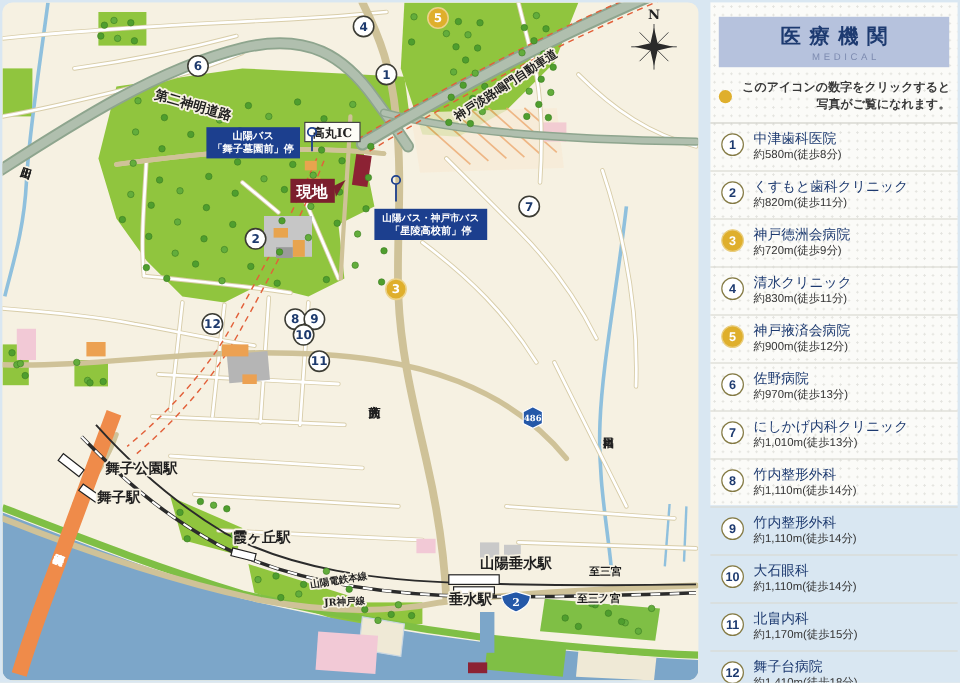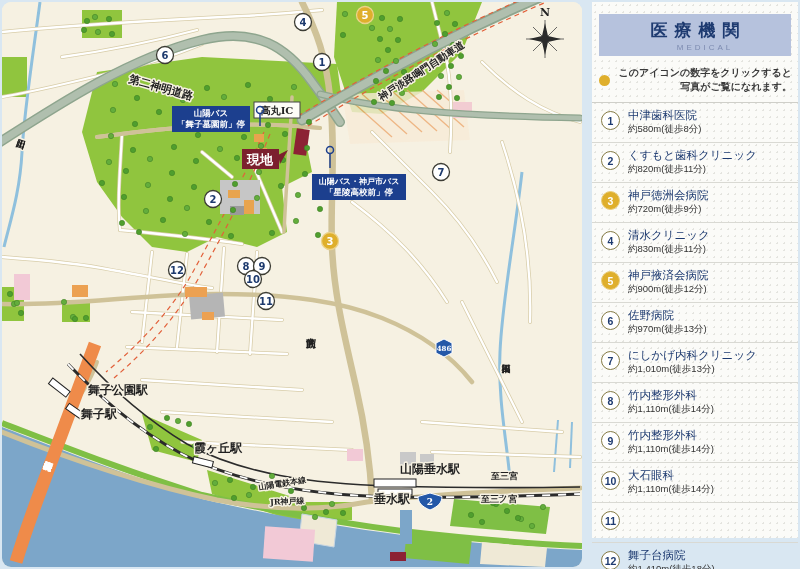--- a/index.html
+++ b/index.html
@@ -19,21 +19,21 @@
   .hwyfill{fill:none;stroke:#b0bfae;stroke-linecap:round;}
   .reddash{fill:none;stroke:#e2603a;stroke-width:1.2;stroke-dasharray:5 4;}
   .rail{fill:none;stroke:#2b2b2b;}
   .raildash{fill:none;stroke:#ffffff;stroke-dasharray:8 8;}
   .stn{fill:#ffffff;stroke:#222222;stroke-width:1;}
   .marker-circle{fill:#ffffff;stroke:#3c3c34;stroke-width:1.3;}
   .marker-circle.gold{fill:#dfaf2c;stroke:#ecd28a;}
   .marker-num{font-family:"DejaVu Sans","Liberation Sans",sans-serif;font-size:10px;font-weight:bold;fill:#1d3a6e;text-anchor:middle;}
   .marker-num.gold{fill:#ffffff;}
   
-  .panel{position:absolute;left:592px;top:2px;width:206px;height:536px;background:#fbfbf8;
+  .panel{position:absolute;left:592px;top:2px;width:206px;height:419px;background:#fbfbf8;
          background-image:radial-gradient(#e4e4df 1px,transparent 1px);background-size:7px 7px;box-sizing:border-box;}
   .panel-header{background:#b6c2dd;margin:12px 7px 8px 7px;padding:5px 0 4px 0;text-align:center;}
   .panel-title{font-family:"DejaVu Serif","Liberation Serif",serif;font-size:17px;font-weight:bold;color:#1d3a70;letter-spacing:7px;text-indent:7px;}
   .panel-subtitle{font-size:8px;color:#7d8bb0;letter-spacing:3px;margin-top:1px;padding-left:20px;}
   .note{display:flex;align-items:center;gap:5px;padding:2px 6px 8px 7px;border-bottom:1px solid #cfcfc9;}
   .note-dot{width:11px;height:11px;border-radius:50%;background:#dfaf2c;flex:0 0 auto;}
   .note-text{font-size:10px;color:#3a3a3a;font-weight:bold;text-align:right;}
   .med-list{padding:0;}
   .med-item{display:flex;align-items:flex-start;gap:8px;height:40px;box-sizing:border-box;
             padding:6px 4px 0 9px;border-bottom:1px solid #d9d9d3;cursor:pointer;}
@@ -519,20 +519,24 @@
         </div>
         <div class="med-item">
           <span class="num">10</span>
           <div>
             <div class="med-name">大石眼科</div>
             <div class="med-dist">約1,110m(徒歩14分)</div>
           </div>
         </div>
         <div class="med-item">
           <span class="num">11</span>
+          <div>
+            <div class="med-name">北畠内科</div>
+            <div class="med-dist">約1,170m(徒歩15分)</div>
+          </div>
         </div>
         <div class="med-item">
           <span class="num">12</span>
           <div>
             <div class="med-name">舞子台病院</div>
             <div class="med-dist">約1,410m(徒歩18分)</div>
           </div>
         </div>
       </div>
   </aside>

